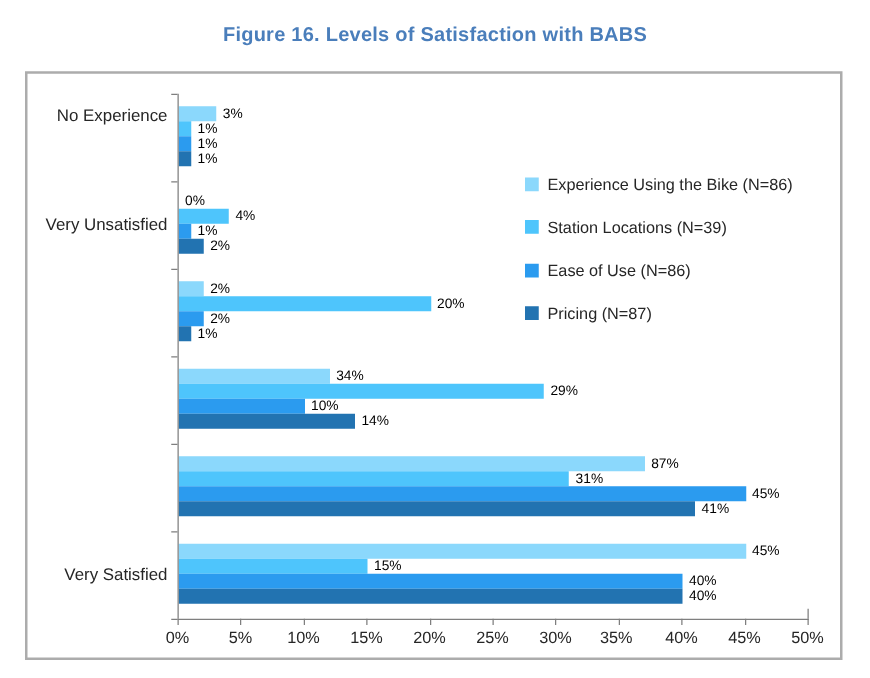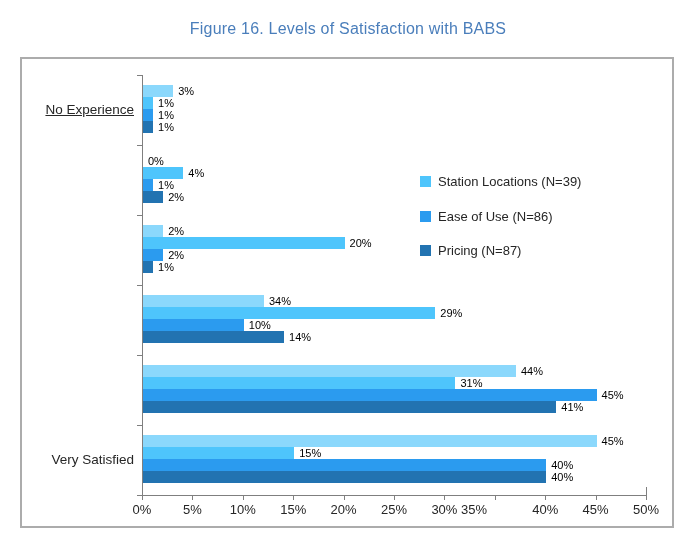--- a/index.html
+++ b/index.html
@@ -15,21 +15,21 @@
     background: #ffffff;
     overflow: hidden;
   }
   .chart-title {
     position: absolute;
     top: 20px;
     left: 0;
     width: 100%;
     text-align: center;
     font-size: 16px;
-    font-weight: normal;
+    font-weight: bold;
     letter-spacing: 0.2px;
   }
   .chart-box {
     position: absolute;
     left: 20px;
     top: 57px;
     width: 650px;
     height: 467px;
     border: 2px solid #acacac;
     background: #ffffff;
@@ -82,29 +82,30 @@
     color: #262626;
     white-space: nowrap;
   }
 </style>
 </head>
 <body>
 
 <div class="page">
   <div class="chart-title" style="color: rgb(74, 126, 187);">Figure 16. Levels of Satisfaction with BABS</div>
   <div class="chart-box" id="chart-box">
-      <div class="cat-label" style="top: 42px; text-decoration: underline;">No Experience</div>
+      <div class="cat-label" style="top: 25px;">No Experience</div>
       <div class="bar" style="left: 121px; top: 25.5px; width: 30.24px; height: 12px; background: rgb(139, 216, 252);"></div>
       <div class="bar-label" style="left: 156.24px; top: 24.5px; color: rgb(0, 0, 0);">3%</div>
       <div class="bar" style="left: 121px; top: 37.5px; width: 10.08px; height: 12px; background: rgb(78, 197, 252);"></div>
       <div class="bar-label" style="left: 136.08px; top: 36.5px; color: rgb(0, 0, 0);">1%</div>
       <div class="bar" style="left: 121px; top: 49.5px; width: 10.08px; height: 12px; background: rgb(43, 155, 239);"></div>
       <div class="bar-label" style="left: 136.08px; top: 48.5px; color: rgb(0, 0, 0);">1%</div>
       <div class="bar" style="left: 121px; top: 61.5px; width: 10.08px; height: 12px; background: rgb(34, 115, 177);"></div>
       <div class="bar-label" style="left: 136.08px; top: 60.5px; color: rgb(0, 0, 0);">1%</div>
+      <div class="cat-label" style="top: 112px;">Very Unsatisfied</div>
       <div class="bar" style="left: 121px; top: 95.5px; width: 0px; height: 12px; background: rgb(139, 216, 252);"></div>
       <div class="bar-label" style="left: 126px; top: 94.5px; color: rgb(0, 0, 0);">0%</div>
       <div class="bar" style="left: 121px; top: 107.5px; width: 40.32px; height: 12px; background: rgb(78, 197, 252);"></div>
       <div class="bar-label" style="left: 166.32px; top: 106.5px; color: rgb(0, 0, 0);">4%</div>
       <div class="bar" style="left: 121px; top: 119.5px; width: 10.08px; height: 12px; background: rgb(43, 155, 239);"></div>
       <div class="bar-label" style="left: 136.08px; top: 118.5px; color: rgb(0, 0, 0);">1%</div>
       <div class="bar" style="left: 121px; top: 131.5px; width: 20.16px; height: 12px; background: rgb(34, 115, 177);"></div>
       <div class="bar-label" style="left: 146.16px; top: 130.5px; color: rgb(0, 0, 0);">2%</div>
       <div class="bar" style="left: 121px; top: 165.5px; width: 20.16px; height: 12px; background: rgb(139, 216, 252);"></div>
       <div class="bar-label" style="left: 146.16px; top: 164.5px; color: rgb(0, 0, 0);">2%</div>
@@ -116,21 +117,21 @@
       <div class="bar-label" style="left: 136.08px; top: 200.5px; color: rgb(0, 0, 0);">1%</div>
       <div class="bar" style="left: 121px; top: 235.5px; width: 120.96px; height: 12px; background: rgb(139, 216, 252);"></div>
       <div class="bar-label" style="left: 246.96px; top: 234.5px; color: rgb(0, 0, 0);">34%</div>
       <div class="bar" style="left: 121px; top: 247.5px; width: 292.32px; height: 12px; background: rgb(78, 197, 252);"></div>
       <div class="bar-label" style="left: 418.32px; top: 246.5px; color: rgb(0, 0, 0);">29%</div>
       <div class="bar" style="left: 121px; top: 259.5px; width: 100.8px; height: 12px; background: rgb(43, 155, 239);"></div>
       <div class="bar-label" style="left: 226.8px; top: 258.5px; color: rgb(0, 0, 0);">10%</div>
       <div class="bar" style="left: 121px; top: 271.5px; width: 141.12px; height: 12px; background: rgb(34, 115, 177);"></div>
       <div class="bar-label" style="left: 267.12px; top: 270.5px; color: rgb(0, 0, 0);">14%</div>
       <div class="bar" style="left: 121px; top: 305.5px; width: 372.96px; height: 12px; background: rgb(139, 216, 252);"></div>
-      <div class="bar-label" style="left: 498.96px; top: 304.5px; color: rgb(0, 0, 0);">44%</div>
+      <div class="bar-label" style="left: 498.96px; top: 304.5px; color: rgb(0, 0, 0);">87%</div>
       <div class="bar" style="left: 121px; top: 317.5px; width: 312.48px; height: 12px; background: rgb(78, 197, 252);"></div>
       <div class="bar-label" style="left: 438.48px; top: 316.5px; color: rgb(0, 0, 0);">31%</div>
       <div class="bar" style="left: 121px; top: 329.5px; width: 453.6px; height: 12px; background: rgb(43, 155, 239);"></div>
       <div class="bar-label" style="left: 579.6px; top: 328.5px; color: rgb(0, 0, 0);">45%</div>
       <div class="bar" style="left: 121px; top: 341.5px; width: 413.28px; height: 12px; background: rgb(34, 115, 177);"></div>
       <div class="bar-label" style="left: 539.28px; top: 340.5px; color: rgb(0, 0, 0);">41%</div>
       <div class="cat-label" style="top: 392px;">Very Satisfied</div>
       <div class="bar" style="left: 121px; top: 375.5px; width: 453.6px; height: 12px; background: rgb(139, 216, 252);"></div>
       <div class="bar-label" style="left: 579.6px; top: 374.5px; color: rgb(0, 0, 0);">45%</div>
       <div class="bar" style="left: 121px; top: 387.5px; width: 151.2px; height: 12px; background: rgb(78, 197, 252);"></div>
@@ -156,28 +157,32 @@
       <div class="x-label" style="left: 195.8px; top: 443px;">10%</div>
       <div class="tick" style="left: 271.2px; top: 436px; width: 1px; height: 5px; background: rgb(127, 127, 127);"></div>
       <div class="x-label" style="left: 246.2px; top: 443px;">15%</div>
       <div class="tick" style="left: 321.6px; top: 436px; width: 1px; height: 5px; background: rgb(127, 127, 127);"></div>
       <div class="x-label" style="left: 296.6px; top: 443px;">20%</div>
       <div class="tick" style="left: 372px; top: 436px; width: 1px; height: 5px; background: rgb(127, 127, 127);"></div>
       <div class="x-label" style="left: 347px; top: 443px;">25%</div>
       <div class="tick" style="left: 422.4px; top: 436px; width: 1px; height: 5px; background: rgb(127, 127, 127);"></div>
       <div class="x-label" style="left: 397.4px; top: 443px;">30%</div>
       <div class="tick" style="left: 472.8px; top: 436px; width: 1px; height: 5px; background: rgb(127, 127, 127);"></div>
-      <div class="x-label" style="left: 427px; top: 443px;">35%</div>
+      <div class="x-label" style="left: 446px; top: 443px;">35%</div>
       <div class="tick" style="left: 523.2px; top: 436px; width: 1px; height: 5px; background: rgb(127, 127, 127);"></div>
       <div class="x-label" style="left: 498.2px; top: 443px;">40%</div>
       <div class="tick" style="left: 573.6px; top: 436px; width: 1px; height: 5px; background: rgb(127, 127, 127);"></div>
       <div class="x-label" style="left: 548.6px; top: 443px;">45%</div>
       <div class="tick" style="left: 624px; top: 436px; width: 1px; height: 5px; background: rgb(127, 127, 127);"></div>
       <div class="x-label" style="left: 599px; top: 443px;">50%</div>
       <div class="tick" style="left: 624px; top: 428px; width: 1px; height: 8px; background: rgb(127, 127, 127);"></div>
+      <div class="legend-item" style="left: 398px; top: 81px;">
+        <div class="legend-swatch" style="background: rgb(139, 216, 252);"></div>
+        <div class="legend-label">Experience Using the Bike (N=86)</div>
+      </div>
       <div class="legend-item" style="left: 398px; top: 115.6px;">
         <div class="legend-swatch" style="background: rgb(78, 197, 252);"></div>
         <div class="legend-label">Station Locations (N=39)</div>
       </div>
       <div class="legend-item" style="left: 398px; top: 150.2px;">
         <div class="legend-swatch" style="background: rgb(43, 155, 239);"></div>
         <div class="legend-label">Ease of Use (N=86)</div>
       </div>
       <div class="legend-item" style="left: 398px; top: 184.8px;">
         <div class="legend-swatch" style="background: rgb(34, 115, 177);"></div>

